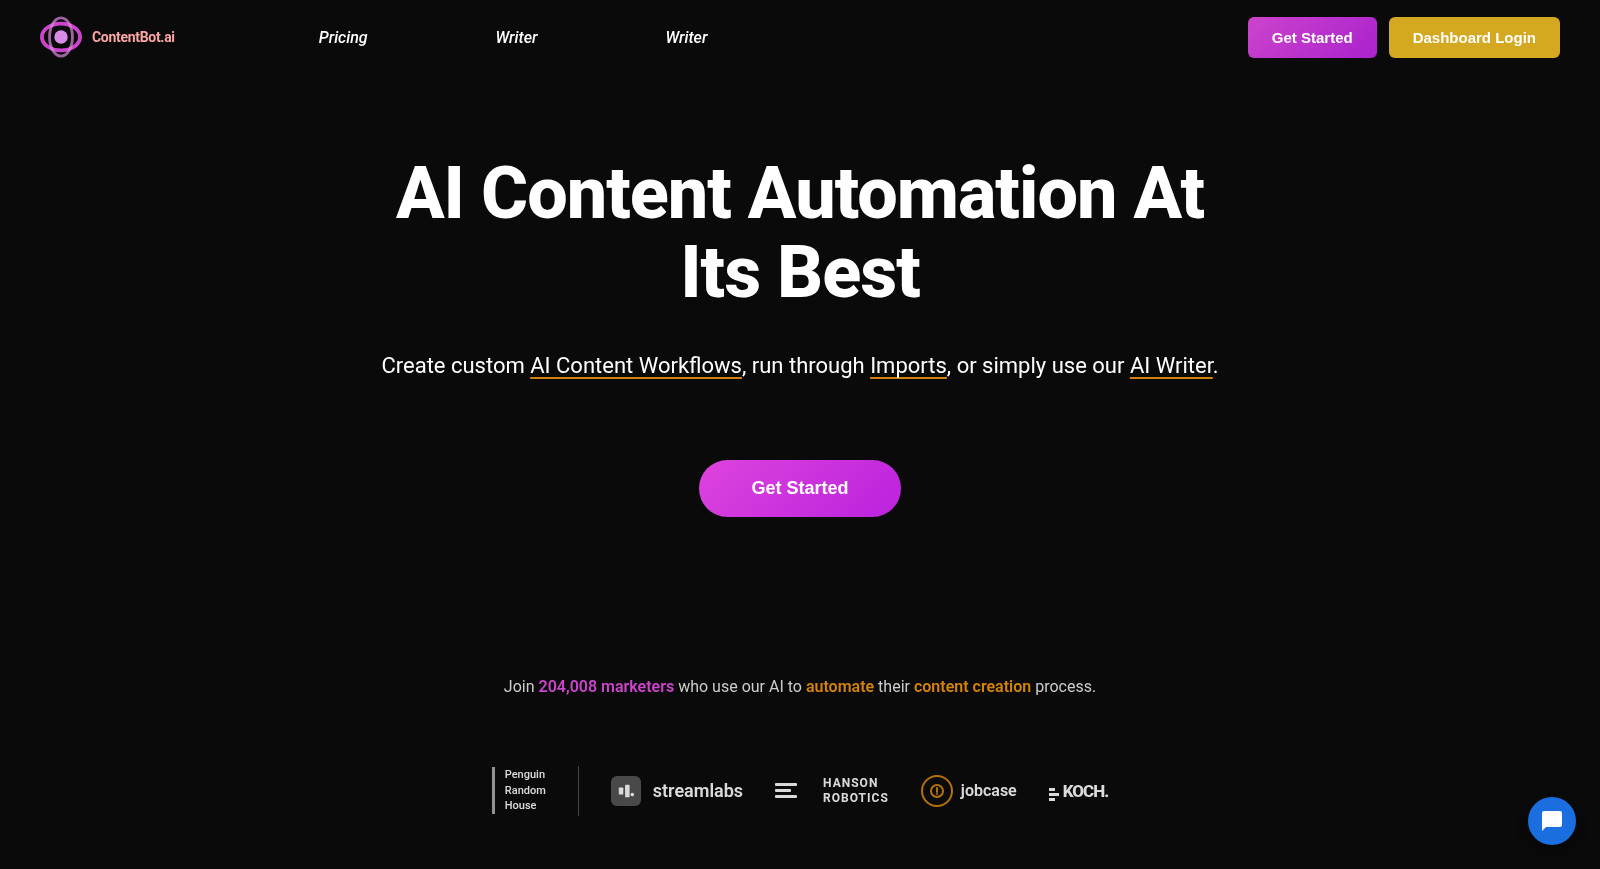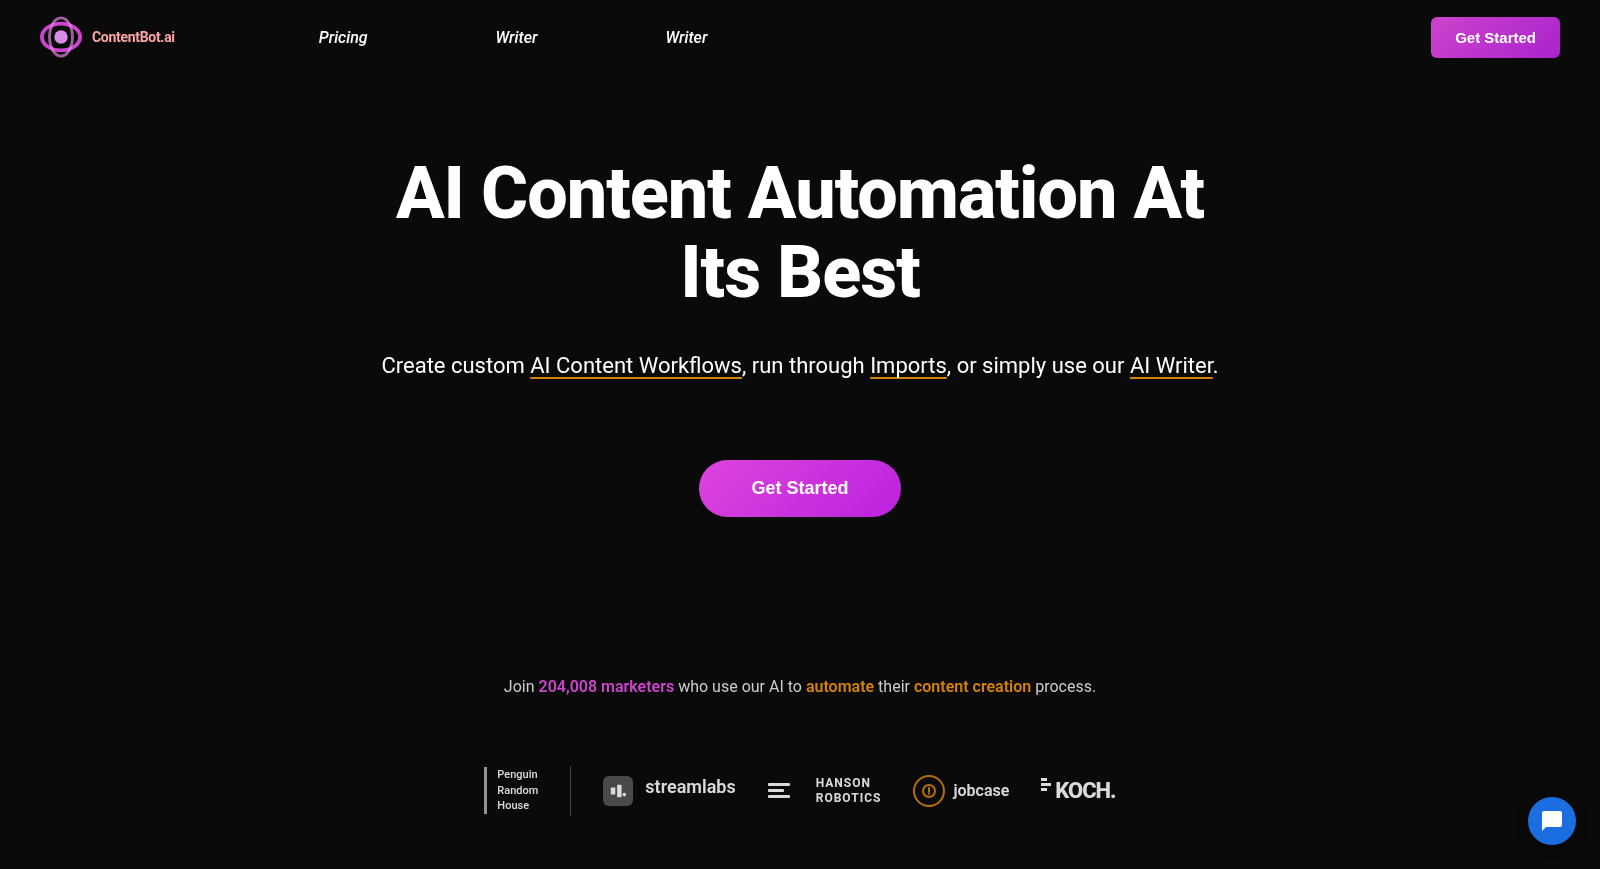--- a/index.html
+++ b/index.html
@@ -193,21 +193,21 @@
       border-left: 3px solid #aaa;
       padding-left: 10px;
     }
 
     .penguin-logo span {
       font-size: 11px;
     }
 
     .streamlabs-logo {
       display: flex;
-      align-items: flex-start;
+      align-items: center;
       gap: 12px;
       font-size: 18px;
       font-weight: 600;
       color: #ffffff;
     }
 
     .streamlabs-icon {
       width: 30px;
       height: 30px;
       background: #555;
@@ -260,22 +260,22 @@
       border: 2px solid #d4820a;
       border-radius: 50%;
       display: flex;
       align-items: center;
       justify-content: center;
       font-size: 12px;
     }
 
     .koch-logo {
       display: flex;
-      align-items: flex-start;
-      font-size: 22px;
+      align-items: flex-end;
+      font-size: 17px;
       font-weight: 800;
       color: #ffffff;
       letter-spacing: -1px;
     }
 
     .koch-logo .k-bars {
       display: flex;
       flex-direction: column;
       gap: 2px;
       margin-right: 4px;
@@ -332,20 +332,21 @@
 
     <nav>
       <a class="nav-link">Pricing</a>
       <a class="nav-link">Writer</a>
       <a class="nav-link">Writer</a>
     </nav>
   </div>
 
   <div class="header-actions">
     <button class="btn-get-started-header">Get Started</button>
+    <button class="btn-dashboard-login">Dashboard Login</button>
   </div>
 </header>
 
 <section class="hero">
   <h1 class="hero-title">AI Content Automation At Its Best</h1>
 
   <p class="hero-subtitle">
     <span>Create custom </span><span class="underline-orange">AI Content Workflows</span><span>, run through </span><span class="underline-orange">Imports</span><span>, or simply use our </span><span class="underline-orange">AI Writer</span><span>.</span>
   </p>
 

